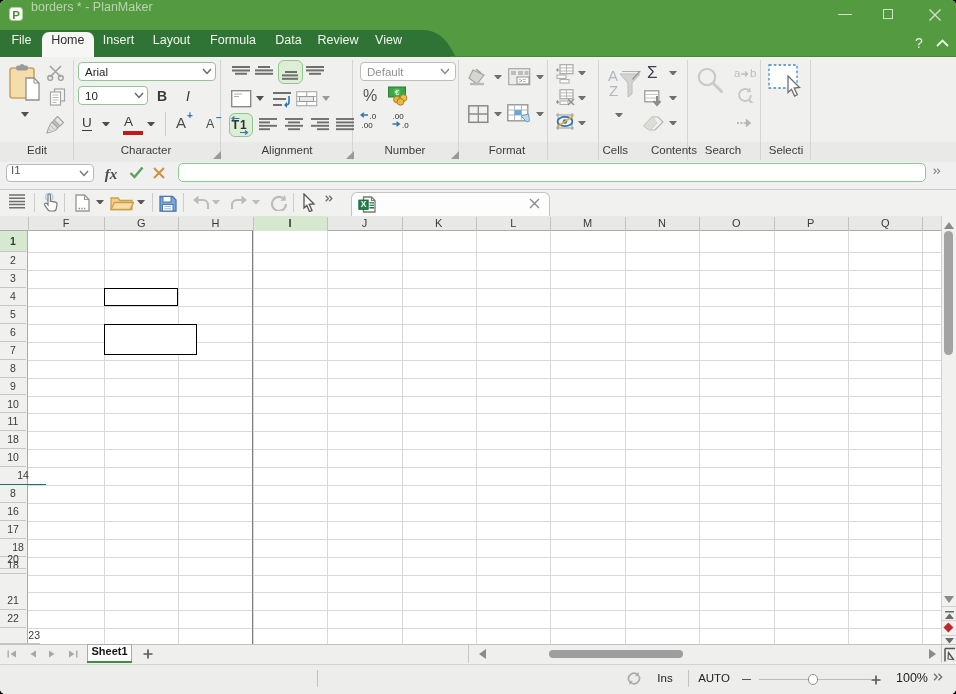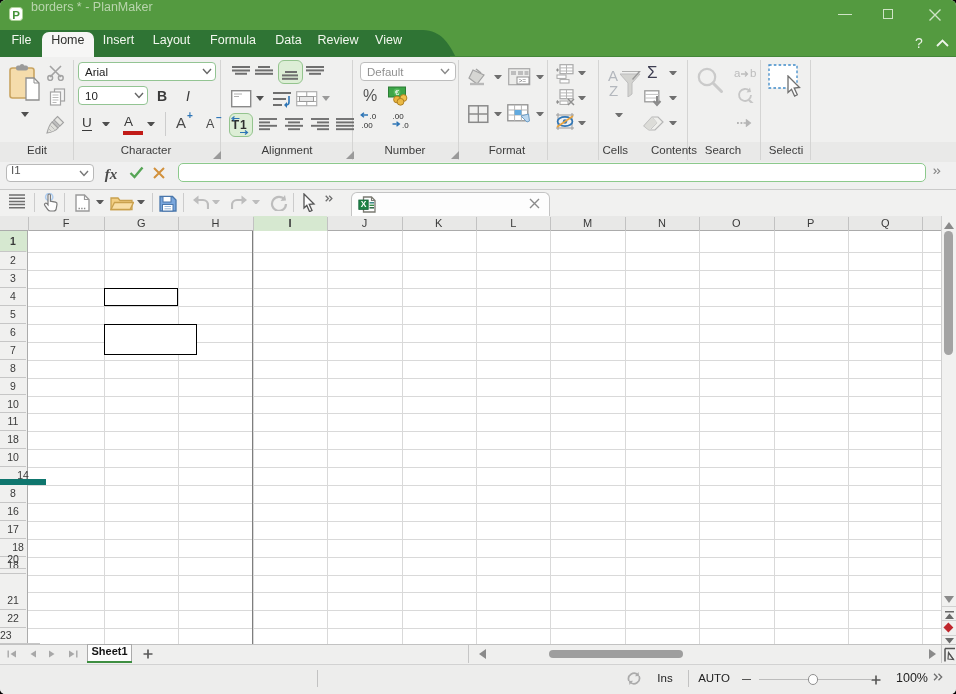--- a/index.html
+++ b/index.html
@@ -453,30 +453,30 @@
 <div style="position:absolute;left:0;top:288.09999999999997px;width:26px;height:17.899999999999977px;border-bottom:1px solid #c6c6c6;font:10.5px 'Liberation Sans',sans-serif;color:#3a3a3a;text-align:center;line-height:17.899999999999977px;">4</div>
 <div style="position:absolute;left:0;top:305.99999999999994px;width:26px;height:17.899999999999977px;border-bottom:1px solid #c6c6c6;font:10.5px 'Liberation Sans',sans-serif;color:#3a3a3a;text-align:center;line-height:17.899999999999977px;">5</div>
 <div style="position:absolute;left:0;top:323.8999999999999px;width:26px;height:17.899999999999977px;border-bottom:1px solid #c6c6c6;font:10.5px 'Liberation Sans',sans-serif;color:#3a3a3a;text-align:center;line-height:17.899999999999977px;">6</div>
 <div style="position:absolute;left:0;top:341.7999999999999px;width:26px;height:17.899999999999977px;border-bottom:1px solid #c6c6c6;font:10.5px 'Liberation Sans',sans-serif;color:#3a3a3a;text-align:center;line-height:17.899999999999977px;">7</div>
 <div style="position:absolute;left:0;top:359.6999999999999px;width:26px;height:17.899999999999977px;border-bottom:1px solid #c6c6c6;font:10.5px 'Liberation Sans',sans-serif;color:#3a3a3a;text-align:center;line-height:17.899999999999977px;">8</div>
 <div style="position:absolute;left:0;top:377.59999999999985px;width:26px;height:17.899999999999977px;border-bottom:1px solid #c6c6c6;font:10.5px 'Liberation Sans',sans-serif;color:#3a3a3a;text-align:center;line-height:17.899999999999977px;">9</div>
 <div style="position:absolute;left:0;top:395.49999999999983px;width:26px;height:17.899999999999977px;border-bottom:1px solid #c6c6c6;font:10.5px 'Liberation Sans',sans-serif;color:#3a3a3a;text-align:center;line-height:17.899999999999977px;">10</div>
 <div style="position:absolute;left:0;top:413.3999999999998px;width:26px;height:17.899999999999977px;border-bottom:1px solid #c6c6c6;font:10.5px 'Liberation Sans',sans-serif;color:#3a3a3a;text-align:center;line-height:17.899999999999977px;">11</div>
 <div style="position:absolute;left:0;top:431.2999999999998px;width:26px;height:17.899999999999977px;border-bottom:1px solid #c6c6c6;font:10.5px 'Liberation Sans',sans-serif;color:#3a3a3a;text-align:center;line-height:17.899999999999977px;">18</div>
 <div style="position:absolute;left:0;top:449.19999999999976px;width:26px;height:17.899999999999977px;border-bottom:1px solid #c6c6c6;font:10.5px 'Liberation Sans',sans-serif;color:#3a3a3a;text-align:center;line-height:17.899999999999977px;">10</div>
-<div style="position:absolute;left:0;top:467.09999999999974px;width:46px;height:17.899999999999977px;border-bottom:6px solid #0f766e;font:10.5px 'Liberation Sans',sans-serif;color:#3a3a3a;text-align:center;line-height:17.899999999999977px;">14</div>
+<div style="position:absolute;left:0;top:467.09999999999974px;width:46px;height:17.899999999999977px;border-bottom:1px solid #0f766e;font:10.5px 'Liberation Sans',sans-serif;color:#3a3a3a;text-align:center;line-height:17.899999999999977px;">14</div>
 <div style="position:absolute;left:0;top:484.9999999999997px;width:26px;height:17.899999999999977px;border-bottom:1px solid #c6c6c6;font:10.5px 'Liberation Sans',sans-serif;color:#3a3a3a;text-align:center;line-height:17.899999999999977px;">8</div>
 <div style="position:absolute;left:0;top:502.8999999999997px;width:26px;height:17.900000000000034px;border-bottom:1px solid #c6c6c6;font:10.5px 'Liberation Sans',sans-serif;color:#3a3a3a;text-align:center;line-height:17.900000000000034px;">16</div>
 <div style="position:absolute;left:0;top:520.7999999999997px;width:26px;height:17.899999999999977px;border-bottom:1px solid #c6c6c6;font:10.5px 'Liberation Sans',sans-serif;color:#3a3a3a;text-align:center;line-height:17.899999999999977px;">17</div>
 <div style="position:absolute;left:0;top:538.6999999999997px;width:26px;height:17.899999999999977px;border-bottom:1px solid #c6c6c6;font:10.5px 'Liberation Sans',sans-serif;color:#3a3a3a;text-align:center;line-height:17.899999999999977px;padding-left:10px;">18</div>
 <div style="position:absolute;left:0;top:556.5999999999997px;width:26px;height:17.899999999999977px;border-bottom:1px solid #c6c6c6;font:10.5px 'Liberation Sans',sans-serif;color:#3a3a3a;text-align:center;line-height:17.899999999999977px;">18</div>
 <div style="position:absolute;left:0;top:551px;width:26px;height:17.899999999999977px;border-bottom:1px solid #c6c6c6;font:10.5px 'Liberation Sans',sans-serif;color:#3a3a3a;text-align:center;line-height:17.899999999999977px;">20</div>
 <div style="position:absolute;left:0;top:592.3999999999996px;width:26px;height:17.899999999999977px;border-bottom:1px solid #c6c6c6;font:10.5px 'Liberation Sans',sans-serif;color:#3a3a3a;text-align:center;line-height:17.899999999999977px;">21</div>
 <div style="position:absolute;left:0;top:610.2999999999996px;width:26px;height:17.899999999999977px;border-bottom:1px solid #c6c6c6;font:10.5px 'Liberation Sans',sans-serif;color:#3a3a3a;text-align:center;line-height:17.899999999999977px;">22</div>
-<div style="position:absolute;left:0;top:628.1999999999996px;width:40px;height:15.500000000000455px;border-bottom:1px solid #c6c6c6;font:10.5px 'Liberation Sans',sans-serif;color:#3a3a3a;text-align:left;line-height:15.500000000000455px;">23</div>
+<div style="position:absolute;left:0;top:628.1999999999996px;width:40px;height:15.500000000000455px;border-bottom:1px solid #c6c6c6;font:10.5px 'Liberation Sans',sans-serif;color:#3a3a3a;text-align:right;line-height:15.500000000000455px;">23</div>
 <div style="position:absolute;left:104px;top:230.5px;width:1px;height:413.20000000000005px;background:#d9d9d9"></div>
 <div style="position:absolute;left:178.4px;top:230.5px;width:1px;height:413.20000000000005px;background:#d9d9d9"></div>
 <div style="position:absolute;left:252.8px;top:230.5px;width:1px;height:413.20000000000005px;background:#d9d9d9"></div>
 <div style="position:absolute;left:327.20000000000005px;top:230.5px;width:1px;height:413.20000000000005px;background:#d9d9d9"></div>
 <div style="position:absolute;left:401.6px;top:230.5px;width:1px;height:413.20000000000005px;background:#d9d9d9"></div>
 <div style="position:absolute;left:476.0px;top:230.5px;width:1px;height:413.20000000000005px;background:#d9d9d9"></div>
 <div style="position:absolute;left:550.4px;top:230.5px;width:1px;height:413.20000000000005px;background:#d9d9d9"></div>
 <div style="position:absolute;left:624.8px;top:230.5px;width:1px;height:413.20000000000005px;background:#d9d9d9"></div>
 <div style="position:absolute;left:699.1999999999999px;top:230.5px;width:1px;height:413.20000000000005px;background:#d9d9d9"></div>
 <div style="position:absolute;left:773.5999999999999px;top:230.5px;width:1px;height:413.20000000000005px;background:#d9d9d9"></div>

